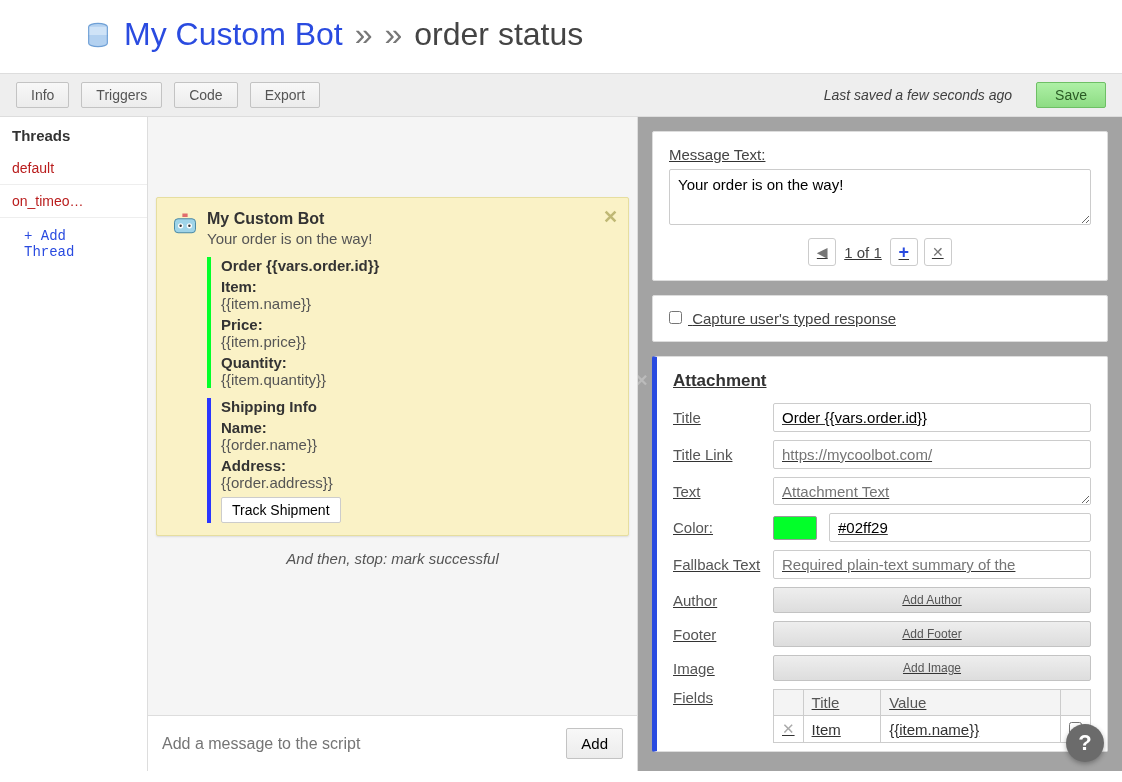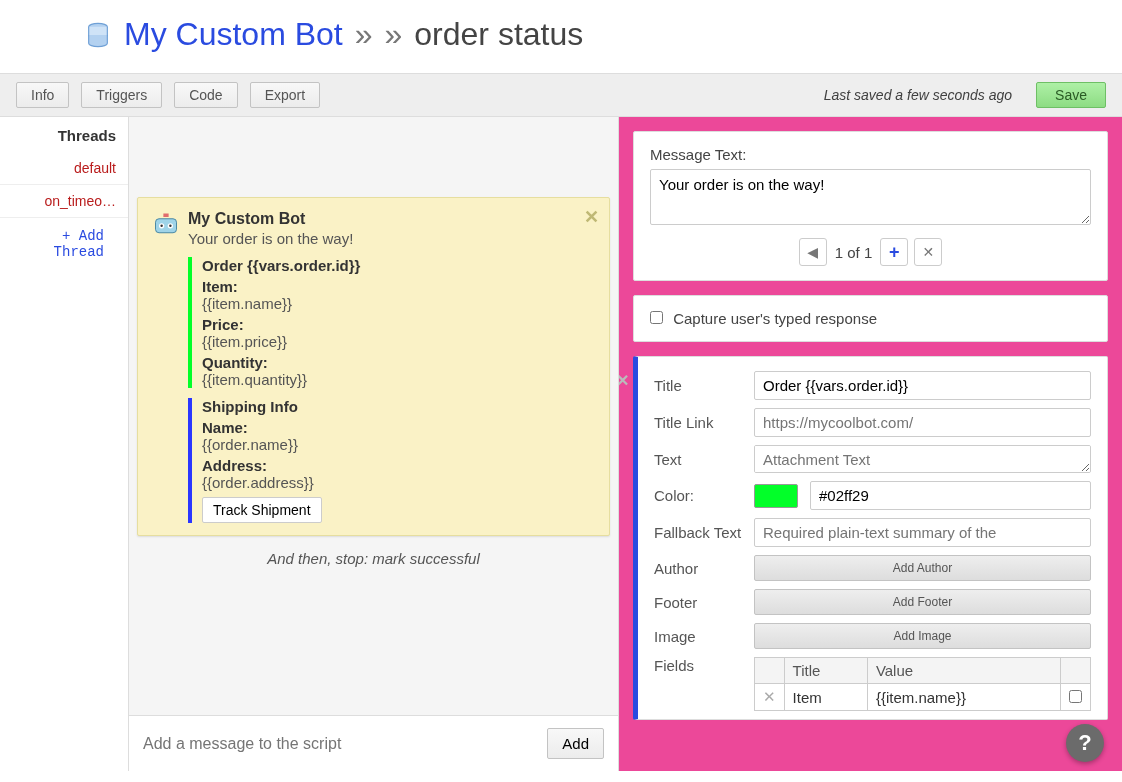--- a/index.html
+++ b/index.html
@@ -14,21 +14,21 @@
 
 
 .toolbar { background: #eee; border-top: 1px solid #ddd; border-bottom: 1px solid #ddd; padding: 8px 16px; display: flex; align-items: center; gap: 12px; }
 .toolbar .spacer { flex: 1; }
 .btn-grey { background: linear-gradient(#f8f8f8,#ececec); border: 1px solid #c3c3c3; border-radius: 2px; padding: 4px 14px; font-size: 14px; color: #555; cursor: pointer; }
 .btn-green { background: linear-gradient(#aef0a6,#8ddc83); border: 1px solid #6ebf65; border-radius: 2px; padding: 4px 18px; font-size: 14px; color: #2a5b25; cursor: pointer; }
 .saved-text { font-style: italic; color: #404040; font-size: 14px; margin-right: 12px; }
 
 
 .main { display: flex; height: calc(782px - 128px); }
-.sidebar { width: 129px; border-right: 1px solid #ddd; background: #fff; text-align: right; }
+.sidebar { width: 148px; border-right: 1px solid #ddd; background: #fff; }
 .sidebar-title { font-weight: bold; padding: 10px 12px 8px; font-size: 15px; }
 .thread-item { padding: 8px 12px; border-bottom: 1px solid #eee; font-size: 14px; color: #b91c1c; cursor: pointer; white-space: nowrap; overflow: hidden; text-overflow: ellipsis; }
 .thread-add { padding: 10px 24px; color: #2a4be0; font-size: 14px; cursor: pointer; font-family: Liberation Mono, monospace; }
 
 .center { flex: 0 0 490px; background: #f5f5f5; border-right: 1px solid #ddd; display: flex; flex-direction: column; padding-top: 80px; }
 .message-card { background: #faf2c6; border: 1px solid #e6de9f; border-radius: 2px; margin: 0 8px; padding: 12px 14px; position: relative; box-shadow: 0 1px 2px rgba(0,0,0,0.1); }
 .message-card .close { position: absolute; top: 8px; right: 10px; color: #bfb875; font-size: 18px; font-weight: bold; cursor: pointer; }
 .bot-head { display: flex; align-items: flex-start; gap: 8px; }
 .bot-avatar { width: 28px; height: 28px; flex-shrink: 0; }
 .bot-meta { flex: 1; }
@@ -38,21 +38,21 @@
 .attach-block .at-title { font-weight: bold; font-size: 15px; color: #333; margin-bottom: 4px; }
 .attach-block .at-label { font-weight: bold; font-size: 15px; color: #333; margin-top: 4px; }
 .attach-block .at-val { font-size: 15px; color: #555; }
 .attach-action { margin-top: 6px; }
 .attach-action button { background: #fff; border: 1px solid #ccc; border-radius: 2px; padding: 4px 10px; font-size: 14px; cursor: pointer; }
 .then-stop { text-align: center; font-style: italic; color: #555; padding: 14px 0 10px; font-size: 15px; }
 .add-msg { border-top: 1px solid #ddd; background: #fff; margin-top: auto; padding: 12px 14px; display: flex; align-items: center; }
 .add-msg input { flex: 1; border: none; font-size: 16px; color: #888; outline: none; }
 .btn-add { background: linear-gradient(#f8f8f8,#ececec); border: 1px solid #c3c3c3; border-radius: 2px; padding: 6px 14px; font-size: 15px; cursor: pointer; }
 
-.right { flex: 1; background: #ec4899; padding: 14px; overflow-y: auto; }
+.right { flex: 1; background: #a3a3a3; padding: 14px; overflow-y: auto; text-decoration: underline; }
 .panel { background: #fff; border: 1px solid #ddd; border-radius: 2px; padding: 14px 16px; margin-bottom: 14px; }
 .panel-label { font-size: 15px; color: #444; margin-bottom: 6px; }
 .msg-textarea { width: 100%; min-height: 56px; border: 1px solid #ccc; border-radius: 2px; padding: 6px 8px; font-size: 15px; font-family: inherit; resize: both; }
 .pager { text-align: center; margin-top: 10px; display: flex; justify-content: center; align-items: center; gap: 6px; }
 .pg-btn { width: 28px; height: 28px; border: 1px solid #ccc; border-radius: 3px; background: #fff; display: inline-flex; align-items: center; justify-content: center; cursor: pointer; font-size: 14px; color: #777; }
 .pg-btn.plus { color: #2a4be0; font-weight: bold; font-size: 18px; }
 .pg-text { font-size: 15px; color: #444; padding: 0 2px; }
 .capture-row label { font-size: 15px; color: #444; }
 .capture-row input { margin-right: 6px; }
 
@@ -165,20 +165,21 @@
 
     <div class="panel capture-row">
       <label>
         <input type="checkbox" style="">
         <span>Capture user's typed response</span>
       </label>
     </div>
 
     <div class="attach-panel">
       <span class="attach-remove">✕</span>
+      <div class="attach-title">Attachment</div>
       <div class="form-row">
         <div class="fl">Title</div>
         <input type="text" value="Order {{vars.order.id}}" style="">
       </div>
       <div class="form-row">
         <div class="fl">Title Link</div>
         <input type="text" placeholder="https://mycoolbot.com/" style="">
       </div>
       <div class="form-row">
         <div class="fl">Text</div>

